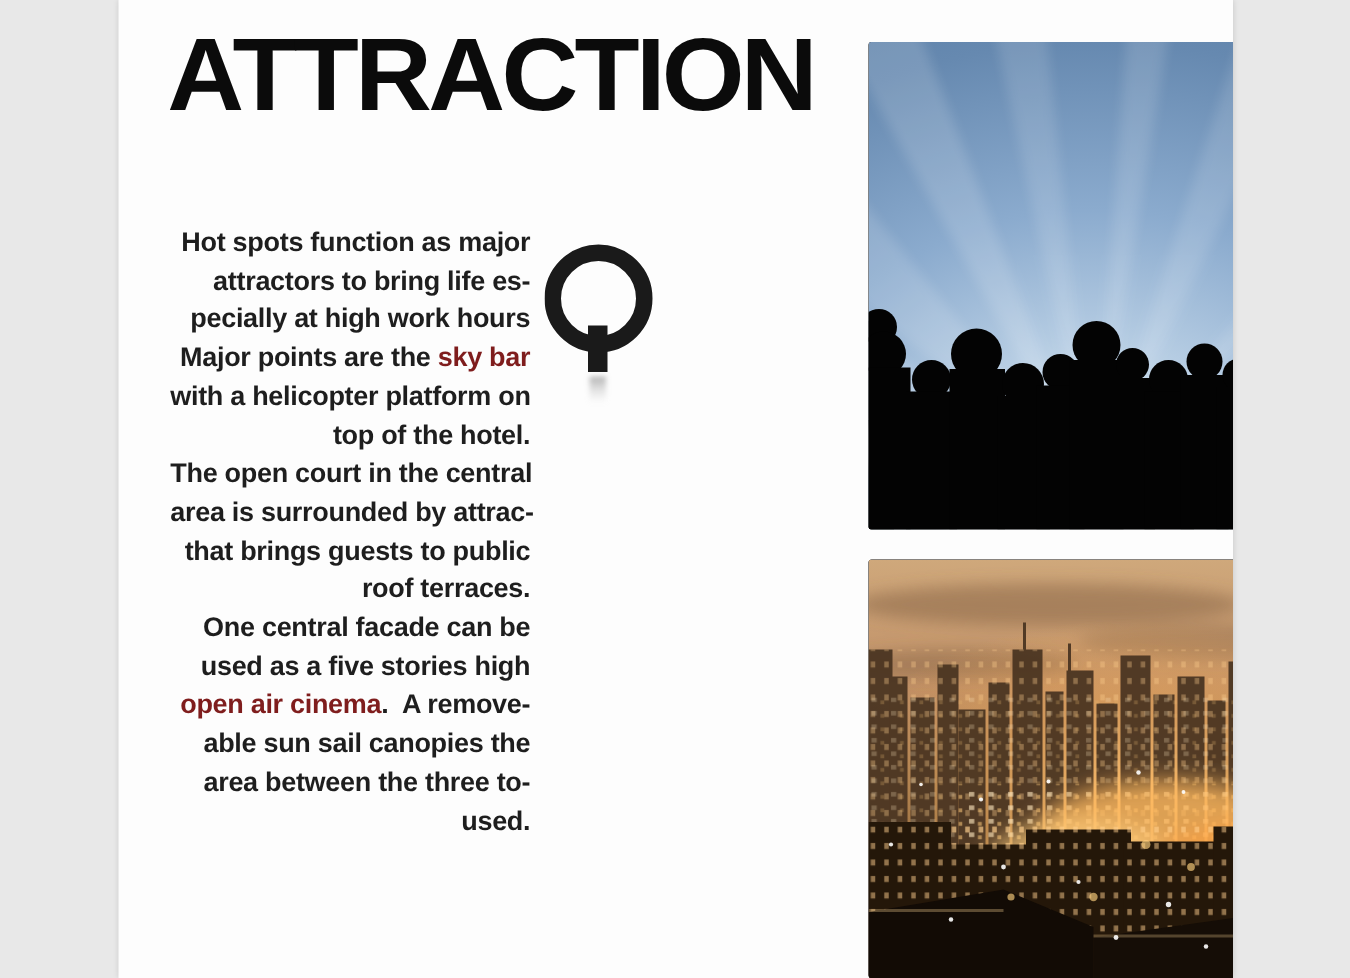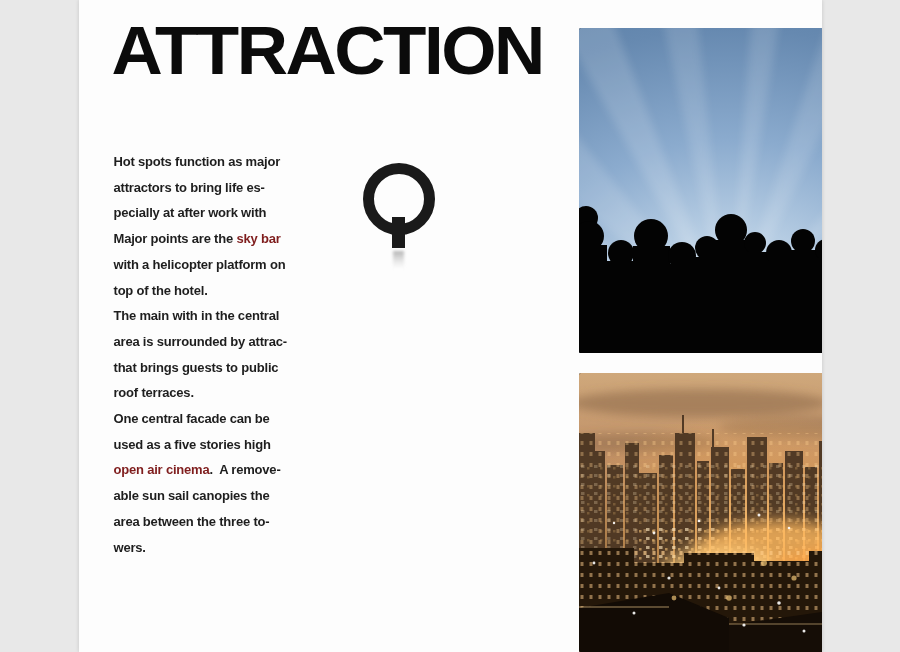--- a/index.html
+++ b/index.html
@@ -1,29 +1,30 @@
 <!DOCTYPE html>
 <html><head>
 <meta charset="utf-8">
 <style>
   html,body{margin:0;padding:0;background:#e8e8e8;}
   .page{
     position:relative;width:743px;height:652px;background:#fdfdfd;
     font-family:"Liberation Sans",sans-serif;overflow:hidden;margin:0 auto;
     box-shadow:0 0 4px rgba(0,0,0,.15);
+    text-align:right;
   }
   .title{
     position:absolute;left:33px;top:16px;margin:0;
     font-size:71px;font-weight:bold;letter-spacing:-2.5px;
     color:#0b0b0b;line-height:1;transform:scaleY(.97);transform-origin:top left;
     white-space:nowrap;
   }
   .body-text{
     position:absolute;left:35px;top:149px;width:240px;
-    font-size:13px;font-weight:bold;line-height:25.7px;
+    font-size:18px;font-weight:bold;line-height:25.7px;
     color:#1e1e1e;letter-spacing:-.2px;
   }
   .body-text .line{white-space:pre;}
   .body-text .hl{color:#7f1d1d;}
   .logo{position:absolute;left:284px;top:160px;width:82px;height:115px;}
   .photo{
     position:absolute;left:500px;width:375px;margin:0;
     border-radius:2px;overflow:hidden;background:#000;
   }
   .photo svg{display:block;}
@@ -33,34 +34,34 @@
 </head>
 <body>
 
 <div class="page">
 
   <h1 class="title">ATTRACTION</h1>
 
   <div class="body-text">
       <div class="line"><span>Hot spots function as major</span></div>
       <div class="line"><span>attractors to bring life es-</span></div>
-      <div class="line"><span>pecially at after work with</span></div>
+      <div class="line"><span>pecially at high work hours</span></div>
       <div class="line"><span>Major points are the </span><span class="hl">sky bar</span></div>
       <div class="line"><span>with a helicopter platform on</span></div>
       <div class="line"><span>top of the hotel.</span></div>
-      <div class="line"><span>The main with in the central</span></div>
+      <div class="line"><span>The open court in the central</span></div>
       <div class="line"><span>area is surrounded by attrac-</span></div>
       <div class="line"><span>that brings guests to public</span></div>
       <div class="line"><span>roof terraces.</span></div>
       <div class="line"><span>One central facade can be</span></div>
       <div class="line"><span>used as a five stories high</span></div>
       <div class="line"><span class="hl">open air cinema</span><span>.  A remove-</span></div>
       <div class="line"><span>able sun sail canopies the</span></div>
       <div class="line"><span>area between the three to-</span></div>
-      <div class="line"><span>wers.</span></div>
+      <div class="line"><span>used.</span></div>
     </div>
 
   <div class="logo">
     <svg width="82" height="115" viewBox="0 0 82 115" xmlns="http://www.w3.org/2000/svg">
       <defs>
         <linearGradient id="refl" x1="0" y1="0" x2="0" y2="1">
           <stop offset="0" stop-color="#9a9a9a" stop-opacity="0.75"></stop>
           <stop offset="1" stop-color="#cfcfcf" stop-opacity="0"></stop>
         </linearGradient>
         <filter id="rblur" x="-50%" y="-50%" width="200%" height="200%">

